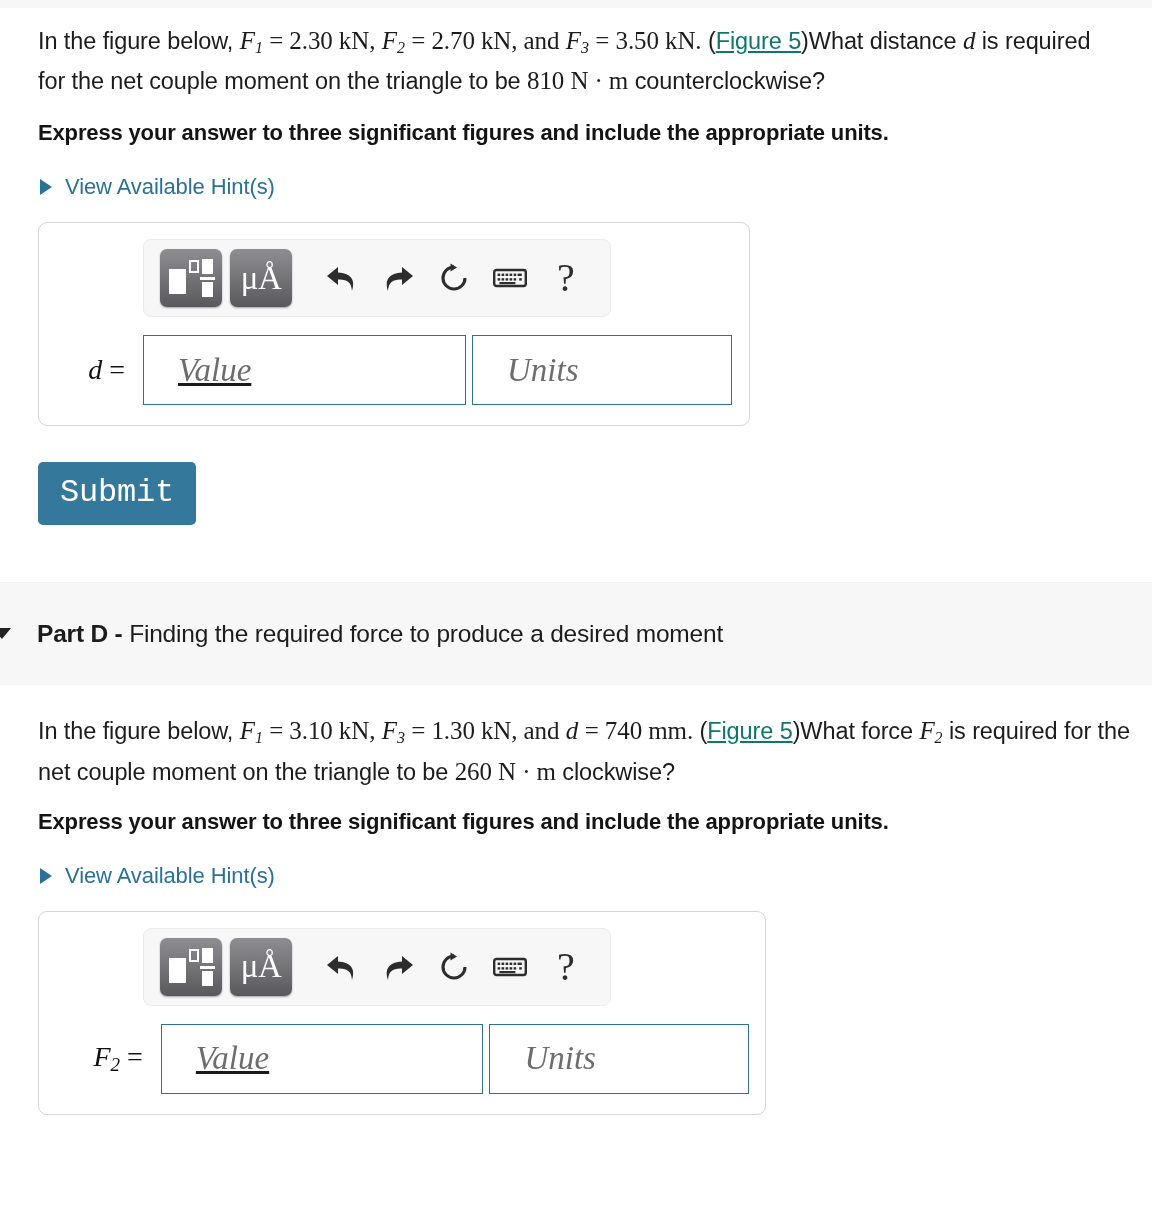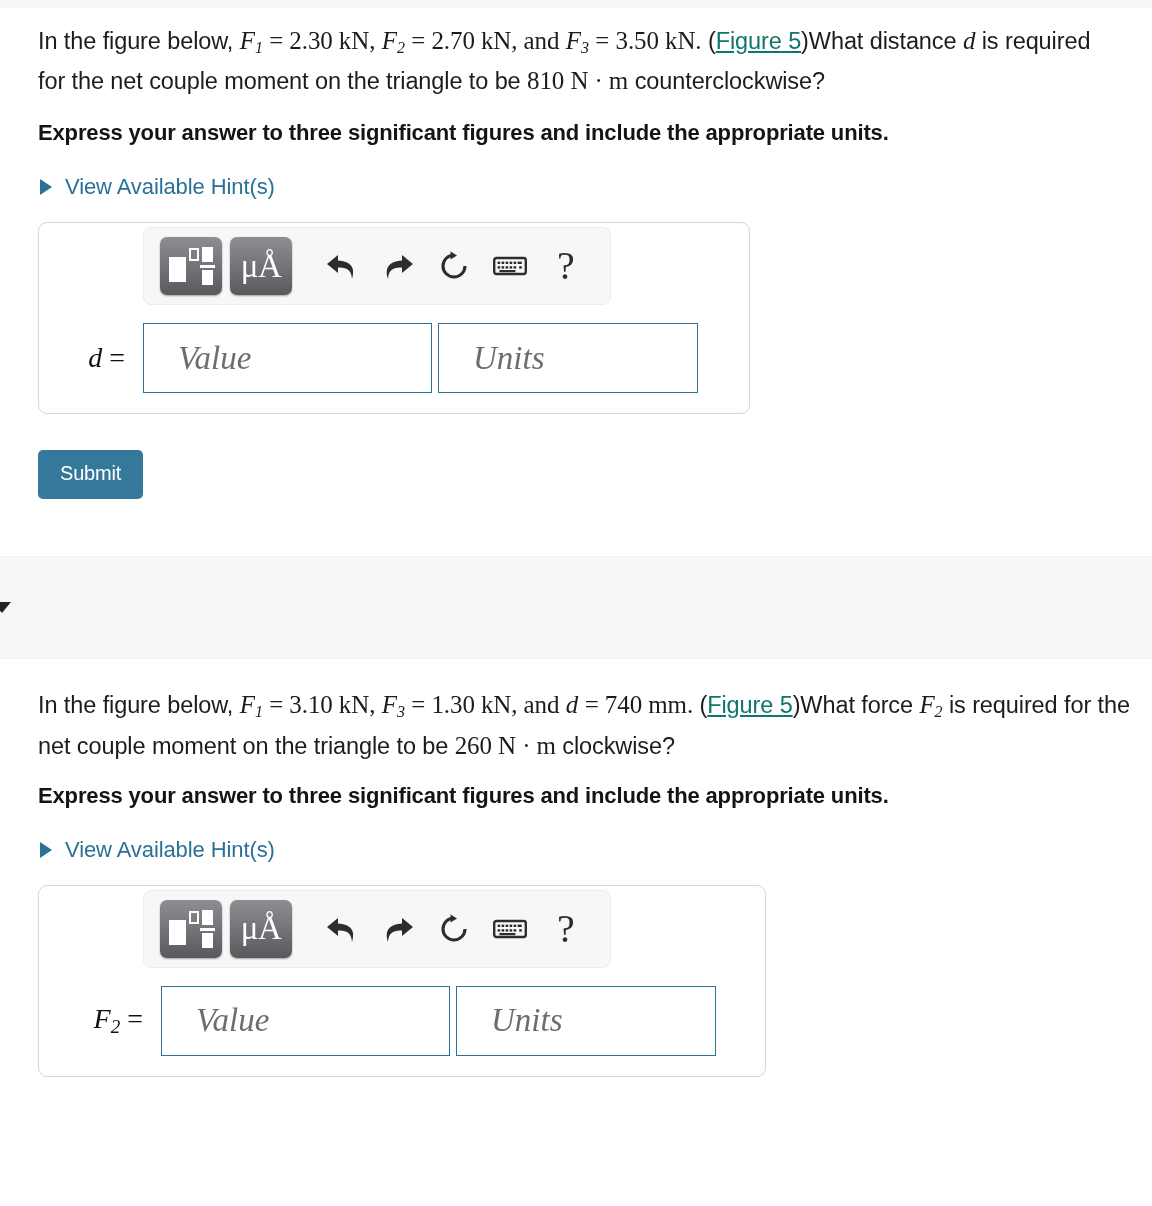--- a/index.html
+++ b/index.html
@@ -73,21 +73,21 @@
     font-weight: normal;
     font-size: 22px;
     letter-spacing: -0.1px;
   }
 
   
   .answer-box {
     border: 1px solid #d6d6d6;
     border-radius: 9px;
     background: #fff;
-    padding: 4px 16px 20px 16px;
+    padding: 16px 16px 20px 16px;
   }
 
   
   .mtoolbar {
     background: #f7f7f7;
     border: 1px solid #ececec;
     border-radius: 8px;
     display: inline-flex;
     align-items: center;
     padding: 9px 16px;
@@ -157,39 +157,39 @@
     color: #111;
   }
   .field {
     height: 70px;
     border: 1.6px solid #2e7397;
     background: #fff;
     display: flex;
     align-items: center;
     padding-left: 34px;
   }
-  .field.value-f { width: 289px; }
+  .field.value-f { width: 323px; text-decoration: underline; }
   .field.units-f { width: 260px; margin-left: 6px; }
   .ph {
     font-family: "Liberation Serif", serif;
     font-style: italic;
     font-size: 33px;
     color: #6d6d6d;
   }
 
   
   .submit-btn {
     margin-top: 36px;
     margin-left: 38px;
     background: #34789c;
     color: #fff;
     border: none;
     border-radius: 5px;
-    font-size: 20px;
-    font-family: Liberation Sans, sans-serif;
+    font-size: 32px;
+    font-family: Liberation Mono, monospace;
     padding: 12px 22px 14px 22px;
     cursor: pointer;
     letter-spacing: -0.2px;
   }
 
   
   .part-band {
     background: #f7f7f7;
     height: 103px;
     display: flex;
@@ -317,20 +317,25 @@
       </span>
     </div>
   </div>
 </div>
 
 <button class="submit-btn">Submit</button>
 
 
 <div class="part-band" style="margin-top:57px;">
   <span class="tri-down"></span>
+  <span class="part-title">
+    <b>Part D</b>
+    <b>-</b>
+    <span>Finding the required force to produce a desired moment</span>
+  </span>
 </div>
 
 
 <div class="pad" style="padding-top:29px;">
 
   <p class="qtext" style="max-width:1095px;">
     <span>In the figure below,</span>
     <span class="mathi">F</span><span class="sub">1</span>
     <span class="math">= 3.10 kN,</span>
     <span class="mathi">F</span><span class="sub">3</span>

